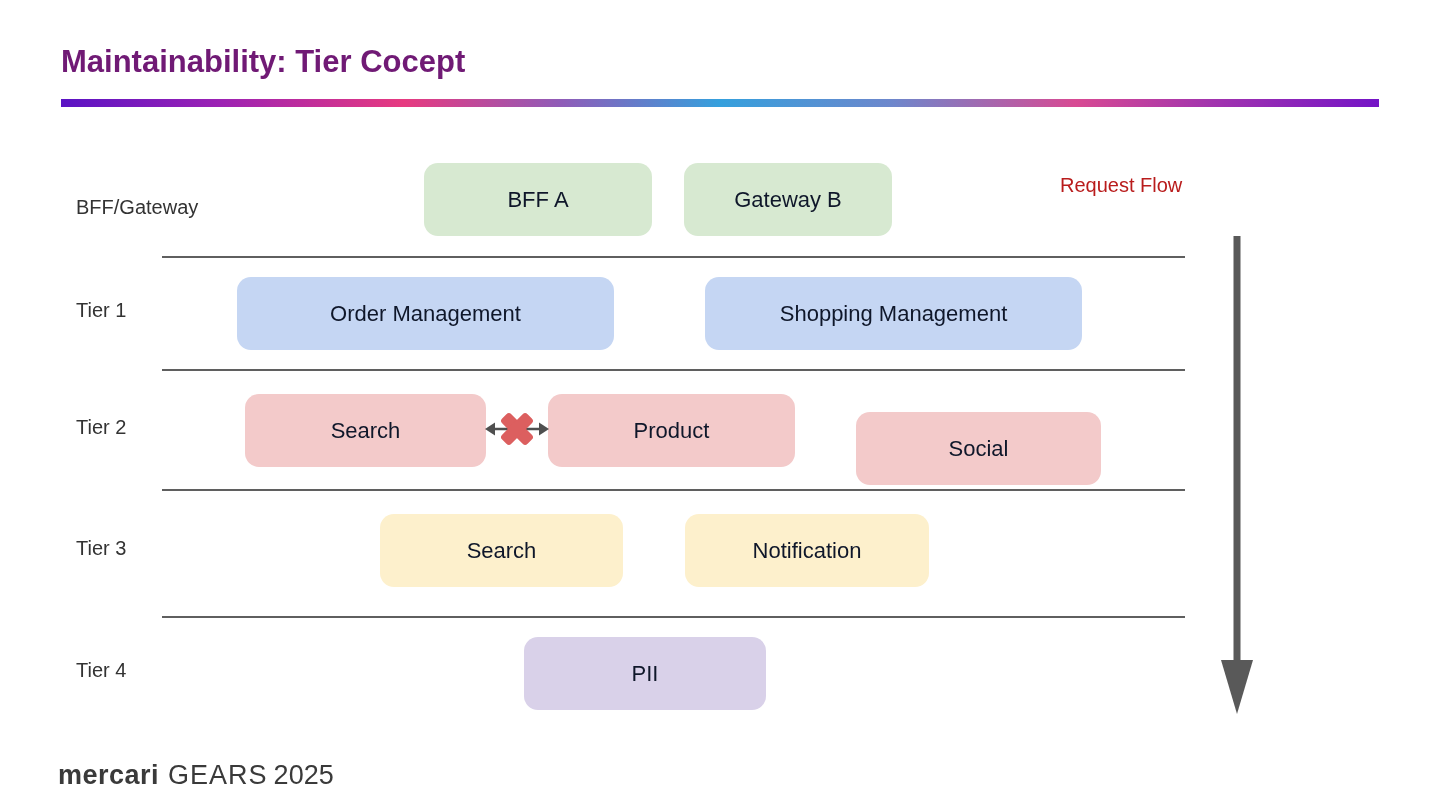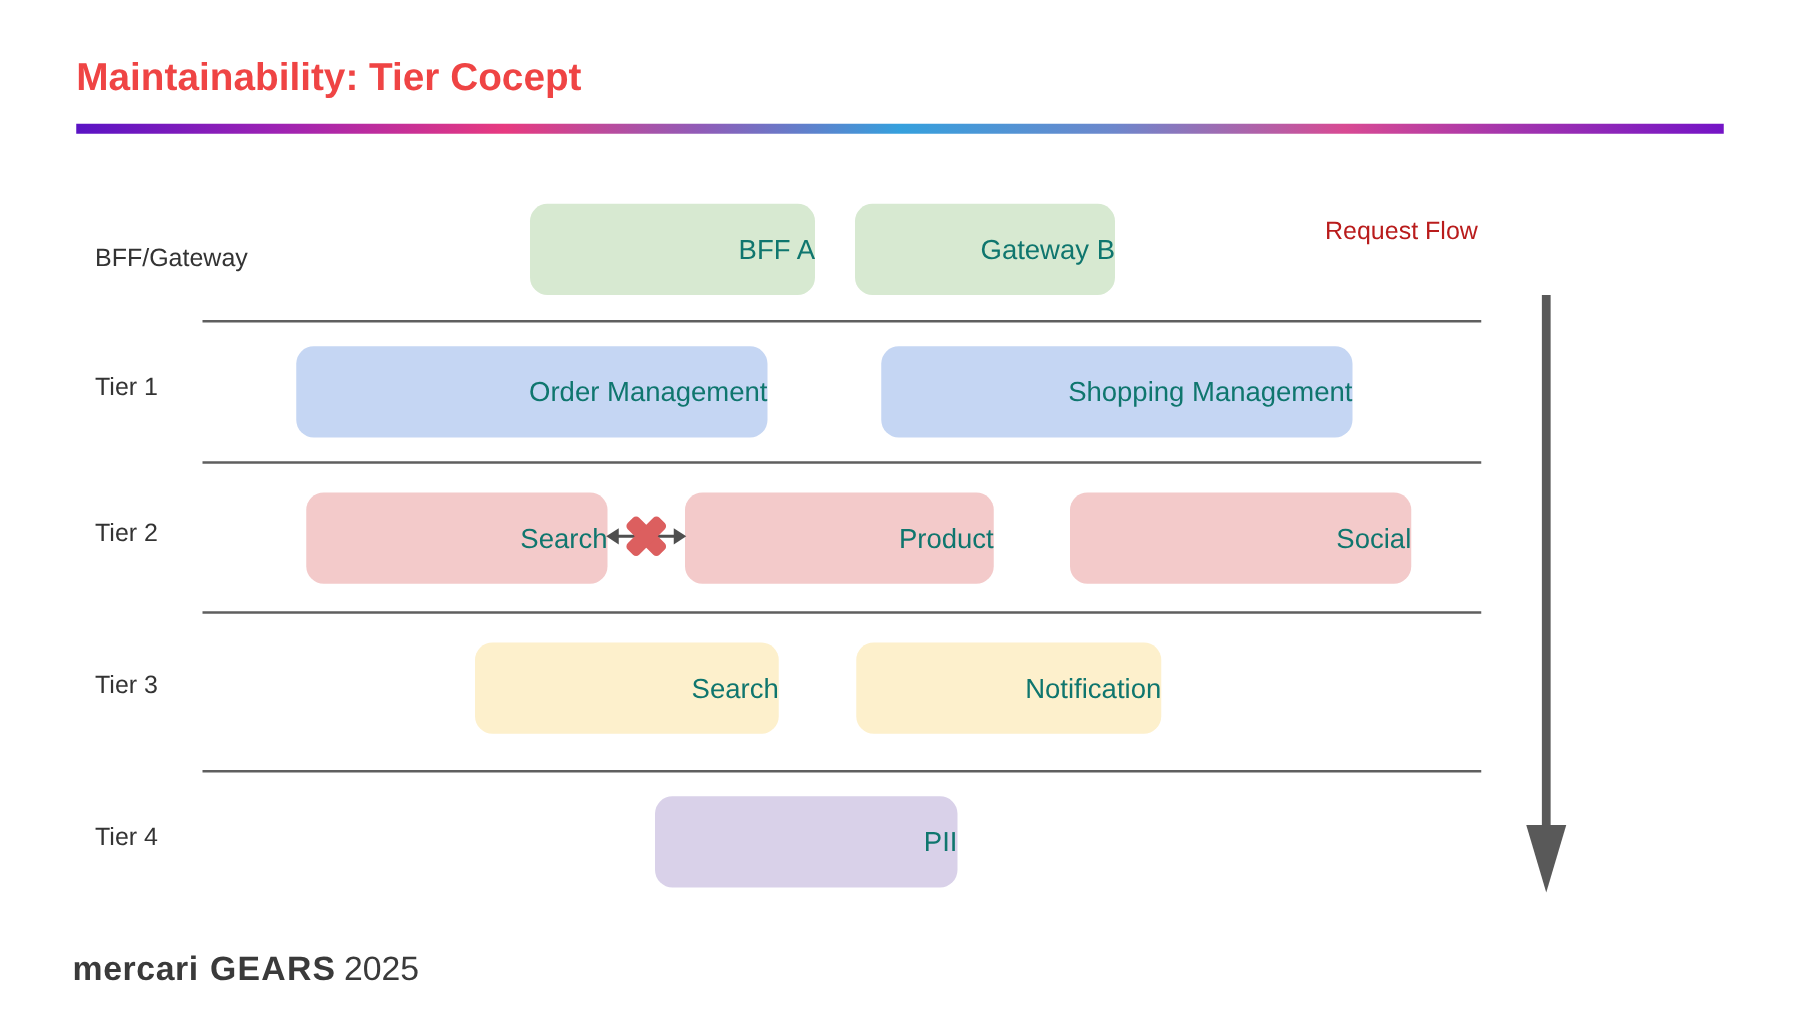--- a/index.html
+++ b/index.html
@@ -4,54 +4,54 @@
 <style>
   html,body{margin:0;padding:0;}
   body{
     width:1440px;height:810px;
     background:#ffffff;
     font-family:"Liberation Sans",sans-serif;
     position:relative;overflow:hidden;
   }
   .title{
     position:absolute;left:61px;top:44px;
-    font-size:31px;font-weight:700;color:#ef4444;
+    font-size:31px;font-weight:700;color:#701a75;
   }
   .accent-bar{
     position:absolute;left:61px;top:99px;width:1318px;height:8px;
     background:linear-gradient(90deg,
       #5a13c4 0%,#9c22b4 12%,#e73a80 26%,#8f5cb8 38%,
       #35a0dd 50%,#6d87cc 63%,#d84a93 77%,#a335ad 87%,#7414c6 100%);
   }
   .row-label{
     position:absolute;left:76px;
     font-size:20px;color:#333333;white-space:nowrap;
   }
   .divider{
     position:absolute;left:162px;width:1023px;height:2px;
     background:#5f5f5f;
   }
   .box{
     position:absolute;height:73px;border-radius:14px;
-    display:flex;align-items:center;justify-content:flex-end;
-    font-size:22px;color:#0f766e;white-space:nowrap;
+    display:flex;align-items:center;justify-content:center;
+    font-size:22px;color:#0f172a;white-space:nowrap;
   }
   .request-flow-label{
     position:absolute;left:1060px;top:174px;
     font-size:20px;color:#b91c1c;white-space:nowrap;
   }
   .rf-arrow{position:absolute;left:1212px;top:232px;}
   .blocked{position:absolute;left:484px;top:406px;}
   .footer{
     position:absolute;left:58px;top:760px;
     font-size:27px;color:#3a3a3a;
     display:flex;align-items:flex-start;
   }
   .footer .brand{font-weight:600;letter-spacing:0.5px;}
-  .footer .wordmark{font-weight:700;margin-left:9px;letter-spacing:1px;}
+  .footer .wordmark{font-weight:400;margin-left:9px;letter-spacing:1px;}
   .footer .year{font-weight:400;margin-left:6px;}
 </style>
 </head>
 <body>
 
 <div>
 
   <div class="title">Maintainability: Tier Cocept</div>
   <div class="accent-bar"></div>
 
@@ -79,21 +79,21 @@
   <div class="box" style="left: 705px; top: 277px; width: 377px; background: rgb(197, 214, 243);">
     <span>Shopping Management</span>
   </div>
 
   <div class="box" style="left: 245px; top: 394px; width: 241px; background: rgb(243, 202, 202);">
     <span>Search</span>
   </div>
   <div class="box" style="left: 548px; top: 394px; width: 247px; background: rgb(243, 202, 202);">
     <span>Product</span>
   </div>
-  <div class="box" style="left: 856px; top: 394px; width: 245px; background: rgb(243, 202, 202); padding-left: 28px;">
+  <div class="box" style="left: 856px; top: 412px; width: 245px; background: rgb(243, 202, 202);">
     <span>Social</span>
   </div>
 
   <div class="blocked">
     <svg width="66" height="46" viewBox="0 0 66 46">
       <line x1="6" y1="23" x2="60" y2="23" stroke="#4f4f4f" stroke-width="2.5"></line>
       <path d="M11 16.5 L1 23 L11 29.5 Z" fill="#4f4f4f"></path>
       <path d="M55 16.5 L65 23 L55 29.5 Z" fill="#4f4f4f"></path>
       <g transform="translate(33,23)">
         <rect x="-18" y="-6.5" width="36" height="13" rx="3.5" transform="rotate(45)" fill="#dc5f5f"></rect>

